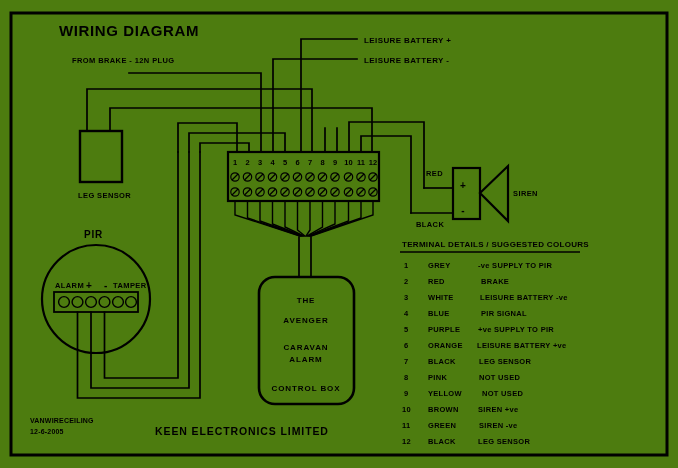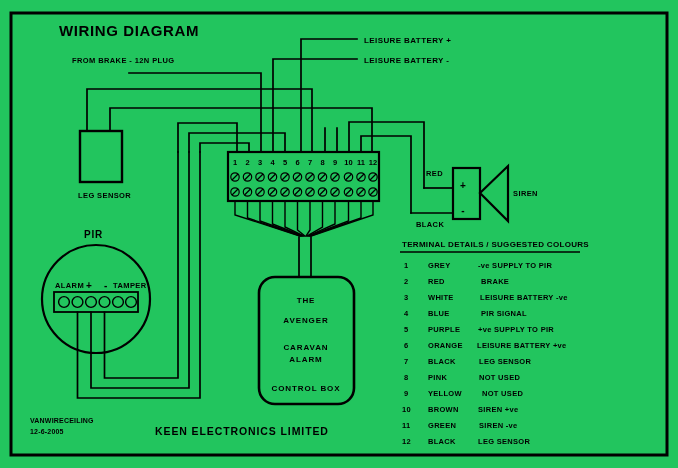--- a/index.html
+++ b/index.html
@@ -8,21 +8,21 @@
     padding: 0;
     background: #ffffff;
   }
   body {
     font-family: "Liberation Sans", sans-serif;
   }
   #canvas {
     position: relative;
     width: 678px;
     height: 468px;
-    background: #22c55e;
+    background: #4d7c0f;
     overflow: hidden;
   }
   #canvas svg {
     position: absolute;
     left: 0;
     top: 0;
   }
   text {
     font-family: "Liberation Sans", sans-serif;
     fill: #000000;

